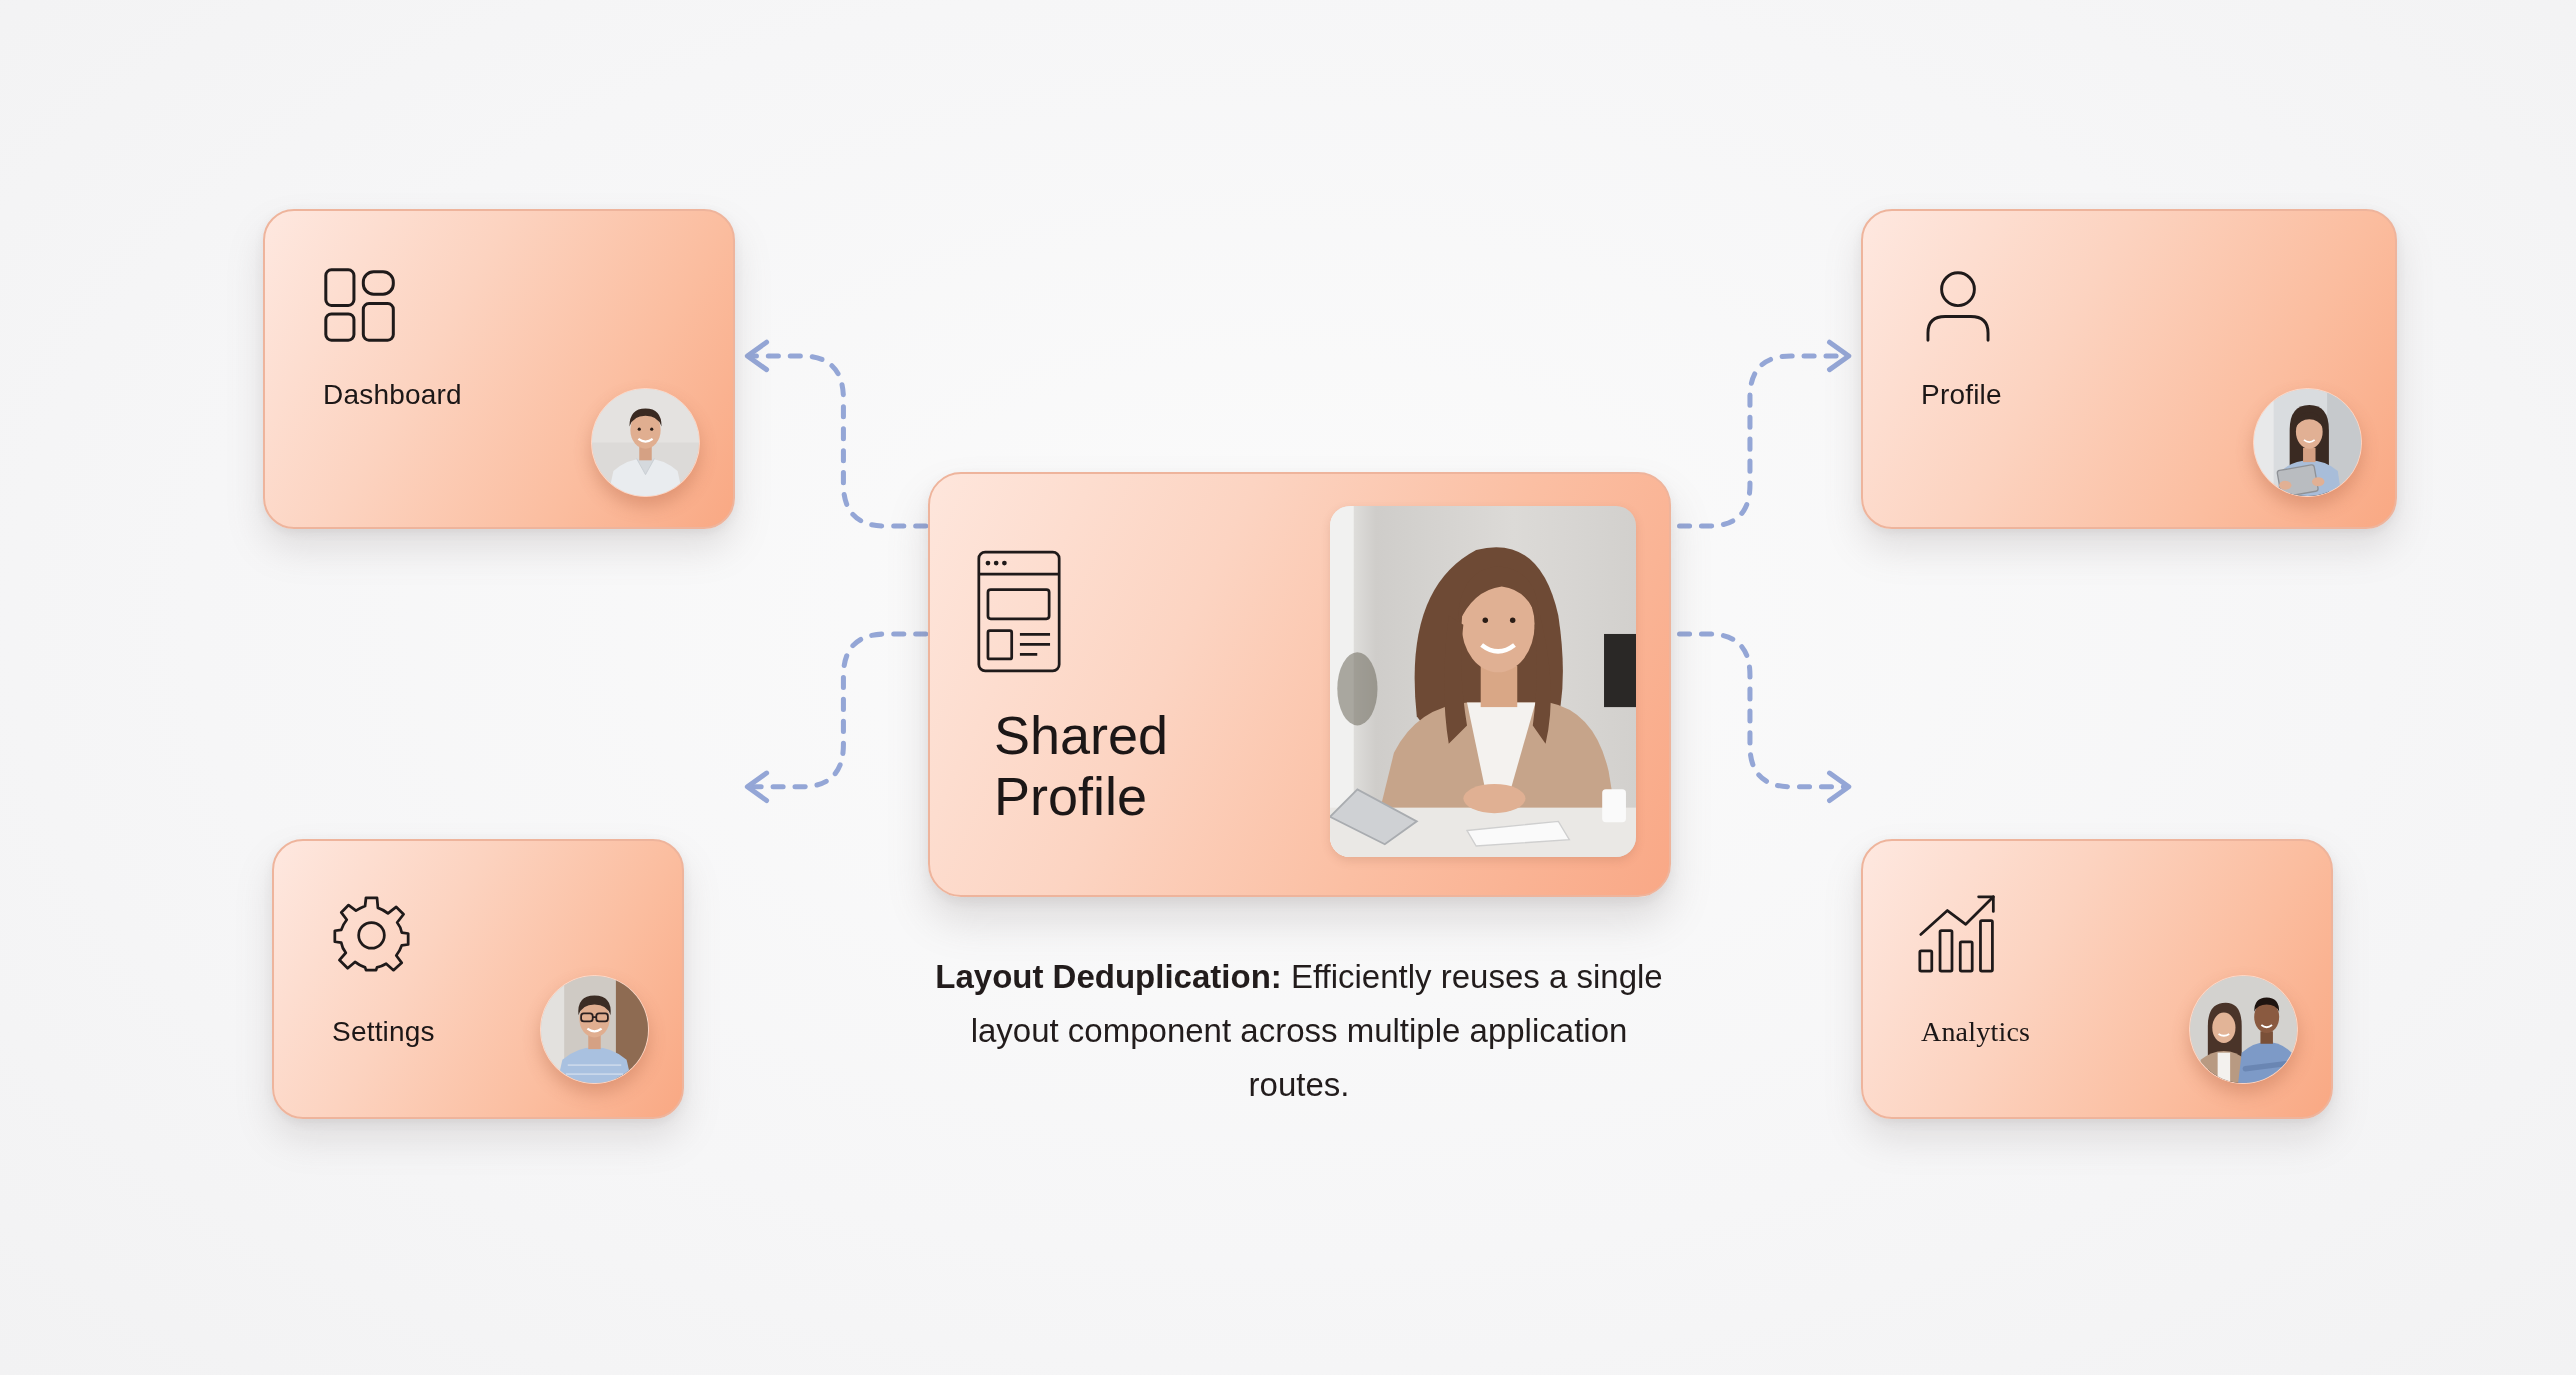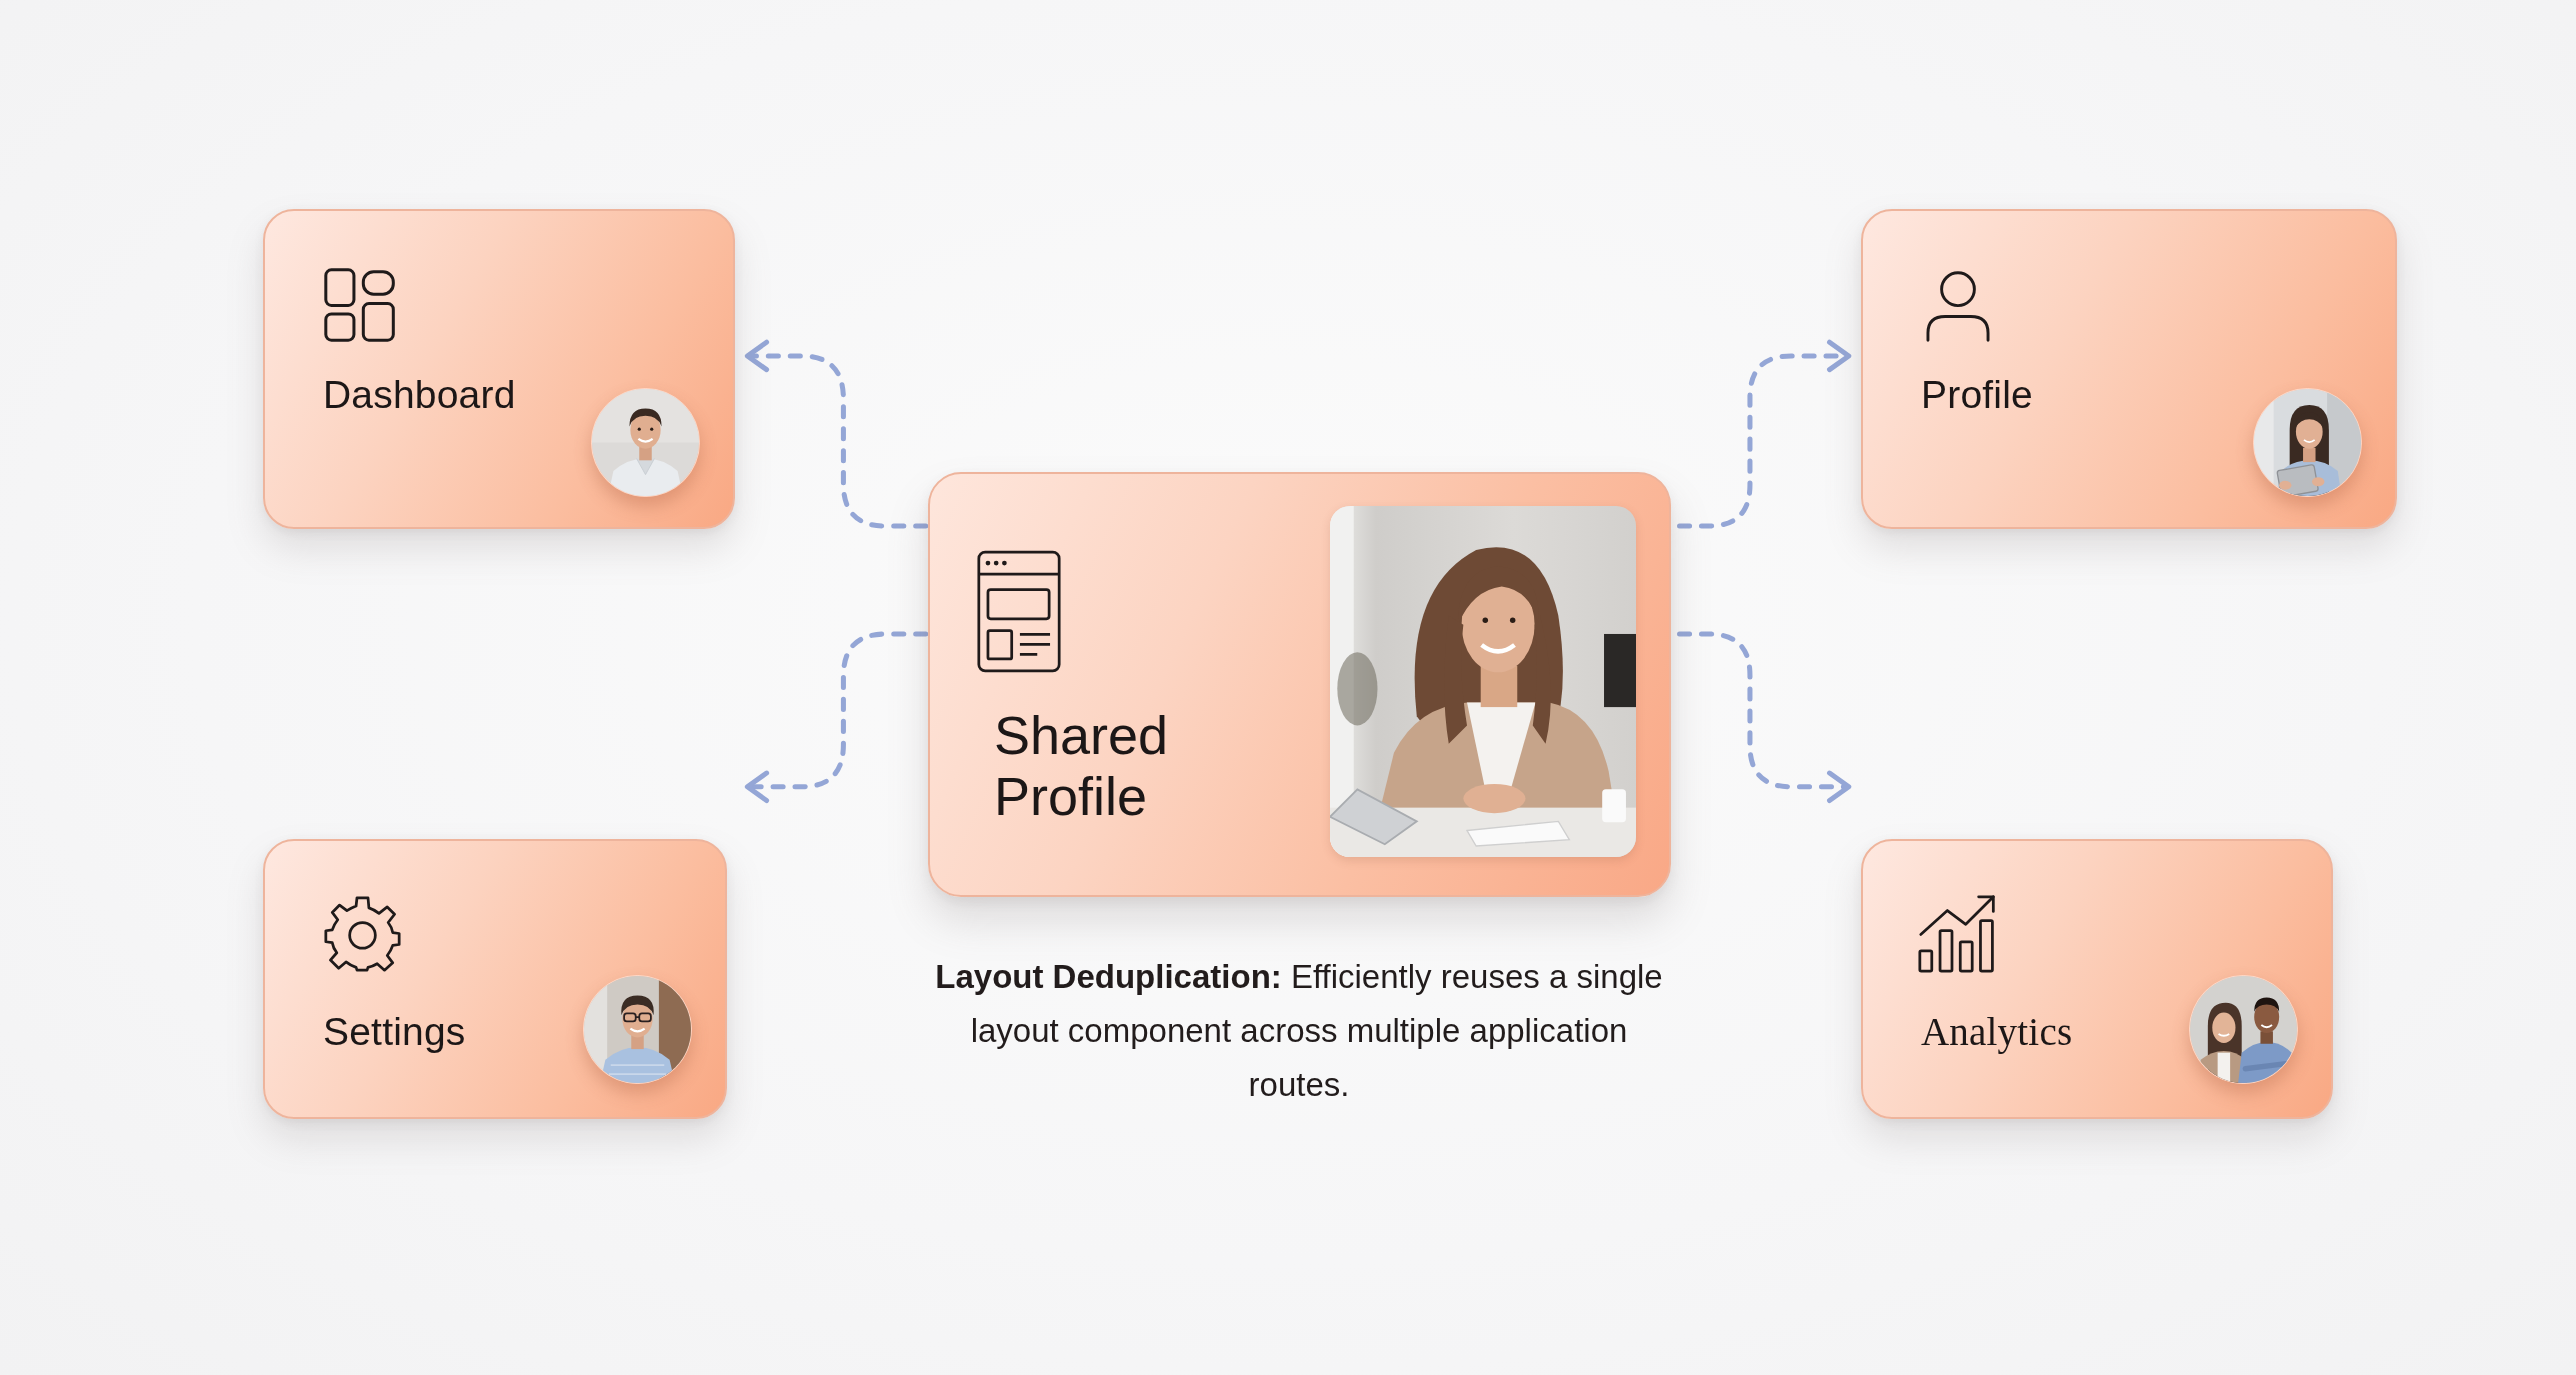--- a/index.html
+++ b/index.html
@@ -34,21 +34,21 @@
       left: 58px;
       top: 56px;
       width: 75px;
       height: 75px;
     }
     .card .icon svg { width: 100%; height: 100%; display: block; }
     .card .label {
       position: absolute;
       left: 58px;
       top: 160px;
-      font-size: 39px;
+      font-size: 28px;
       line-height: 48px;
       font-weight: 400;
       color: #1c1717;
       letter-spacing: 0.2px;
       white-space: nowrap;
     }
     .card .avatar {
       position: absolute;
       width: 109px;
       height: 109px;
@@ -186,21 +186,21 @@
         <ellipse cx="62" cy="48" rx="15" ry="19" fill="#e1b094"></ellipse>
         <path d="M 46 44 Q 48 26 62 26 Q 76 26 78 44 Q 72 34 62 34 Q 52 34 46 44 Z" fill="#3a2a22"></path>
         <path d="M 56 57 Q 62 62 68 57" stroke="#ffffff" stroke-width="2" fill="none"></path>
         <rect x="28" y="88" width="42" height="30" rx="3" transform="rotate(-10 49 103)" fill="#b9bcc0" stroke="#8f9297" stroke-width="1.5"></rect>
         <ellipse cx="35" cy="108" rx="7" ry="5" fill="#e1b094"></ellipse>
         <ellipse cx="72" cy="104" rx="7" ry="5" fill="#e1b094"></ellipse>
       </svg>
     </div>
   </div>
 
-  <div class="card" style="left:263px; top:839px; width:464px; height:280px;">
+  <div class="card" style="left:272px; top:839px; width:412px; height:280px;">
     <div class="icon" style="left:59px; top:54px; width:77px; height:77px;">
       <svg viewBox="0 0 84 84" fill="none" stroke="#1f1a1a" stroke-width="3" stroke-linejoin="round">
         <path d="M 36 3 L 48 3 L 49 14 Q 55 16 60 20 L 69 13 L 77 21 L 70 30 Q 74 35 75 41 L 82 42 L 82 54 L 75 55 Q 73 61 69 66 L 75 74 L 66 82 L 58 75 Q 53 78 48 79 L 47 82 L 36 82 L 35 79 Q 29 77 24 73 L 16 80 L 7 71 L 14 63 Q 10 58 9 52 L 2 51 L 2 39 L 9 38 Q 11 32 15 27 L 9 19 L 17 11 L 25 17 Q 30 14 35 12 Z"></path>
         <circle cx="42" cy="44" r="14"></circle>
       </svg>
     </div>
     <div class="label" style="top:167px;">Settings</div>
     <div class="avatar" style="bottom:33px;">
       <svg viewBox="0 0 120 120">
         <rect width="120" height="120" fill="#cfcac4"></rect>

